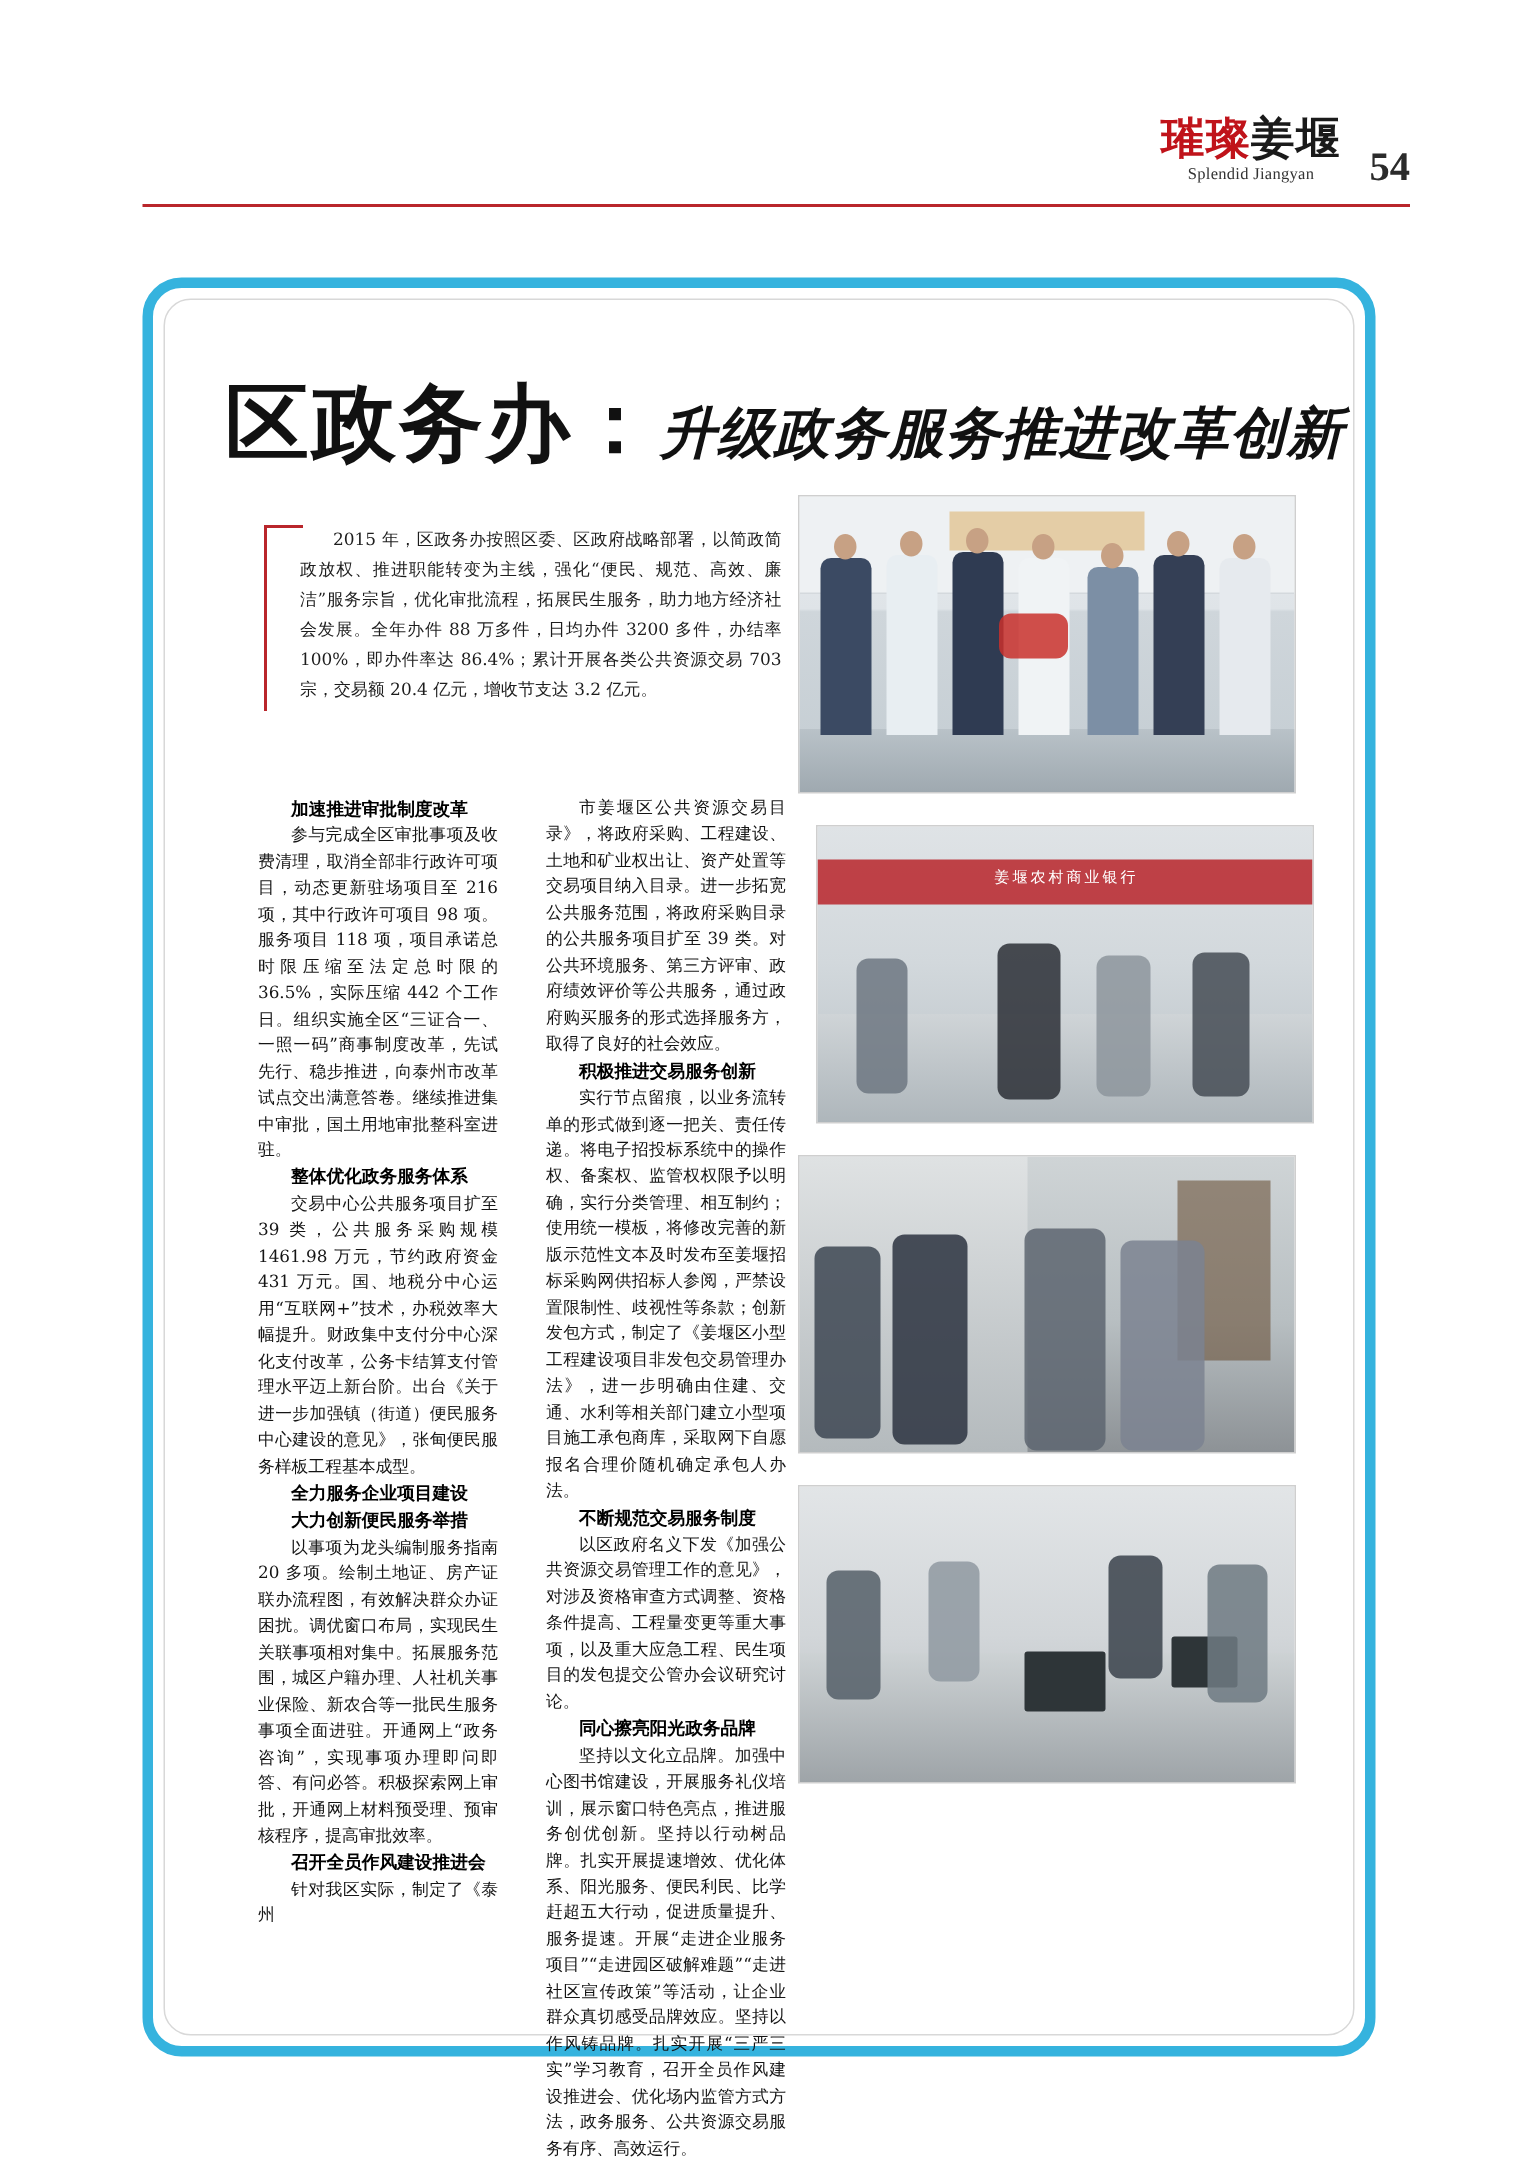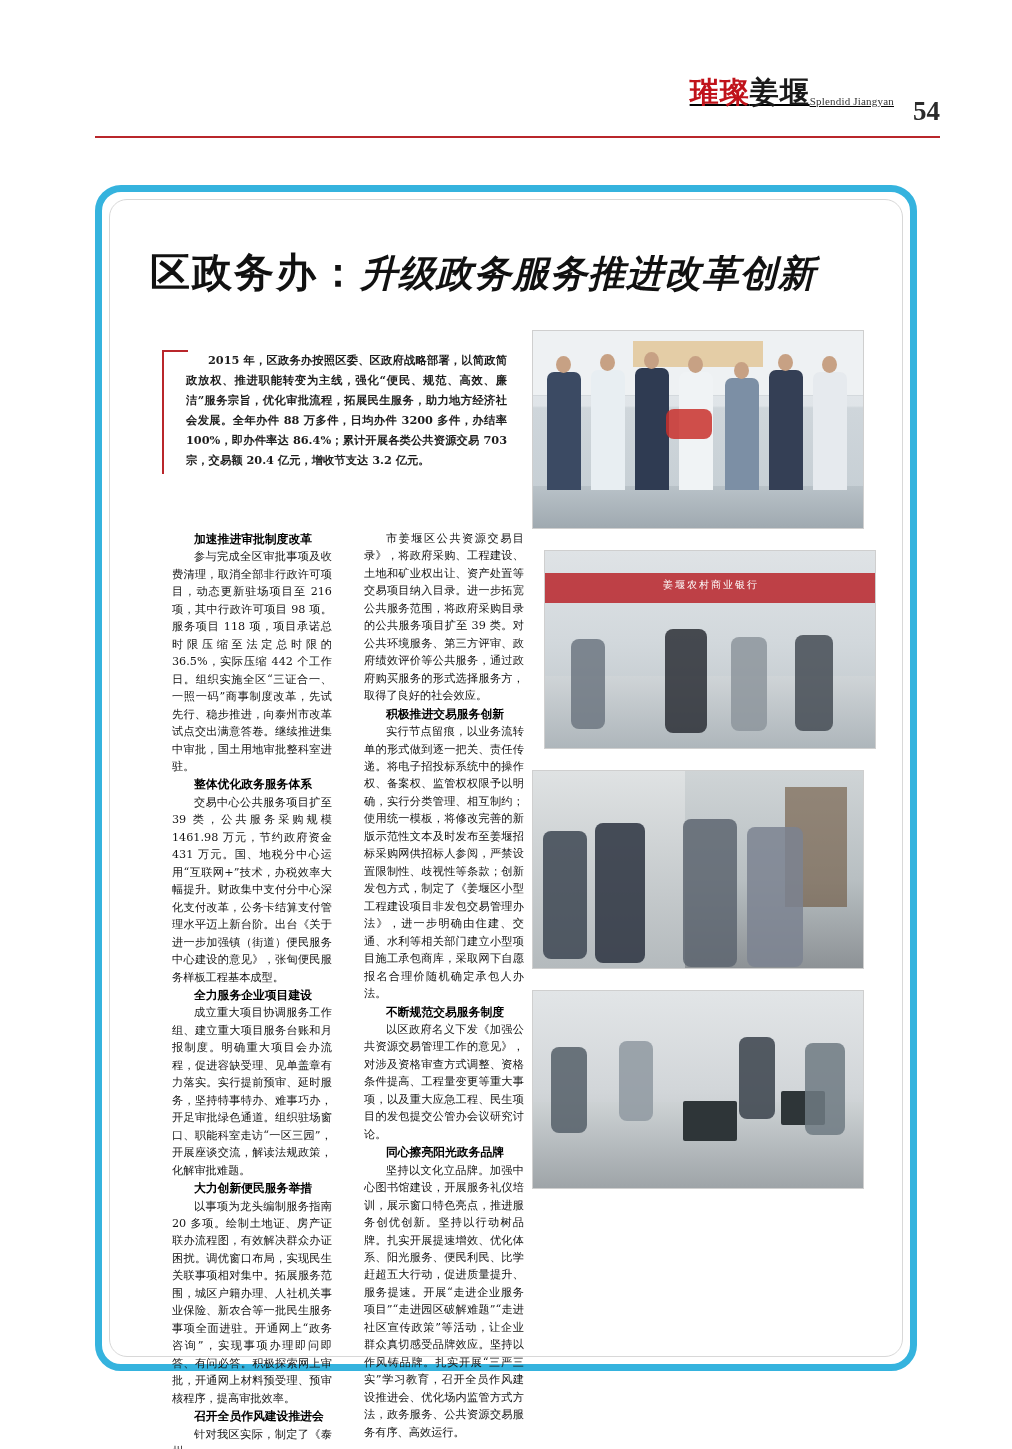--- a/index.html
+++ b/index.html
@@ -28,21 +28,21 @@
   }
   .mast-cn .red{color:#c0131a;}
   .mast-en{
     font-family:"Liberation Serif", serif;
     font-size:11px;
     color:#333;
     text-align:center;
     margin-top:3px;
     letter-spacing:.2px;
   }
-  .mast-block{display:flex;flex-direction:row;align-items:flex-end;text-decoration:underline;}
+  .mast-block{display:flex;flex-direction:column;align-items:center;}
   .page-no{
     font-family:"Liberation Serif", serif;
     font-size:27px;font-weight:bold;color:#2b2b2b;
     position:absolute;top:96px;right:72px;
   }
   .rule{
     position:absolute;left:95px;right:72px;top:136px;
     height:2px;background:#b9262b;
   }
   
@@ -63,25 +63,25 @@
   
   .title{
     position:absolute;left:40px;top:45px;width:760px;
     font-family:"DejaVu Serif", serif;
     font-weight:bold;
     font-size:40px;
     color:#111;
     letter-spacing:1px;
     white-space:nowrap;
   }
-  .title .lead{font-size:40px;letter-spacing:2px;}
+  .title .lead{font-size:56px;letter-spacing:2px;}
   .title .sub{font-size:37px;font-style:italic;letter-spacing:1px;}
   
   .lead-box{
-    position:absolute;left:52px;top:150px;width:345px;font-weight:bold;
+    position:absolute;left:66px;top:150px;width:345px;
   }
   .lead-bar{
     position:absolute;left:0;top:0;width:2px;height:124px;background:#b9262b;
   }
   .lead-tick{
     position:absolute;left:0;top:0;width:26px;height:2px;background:#b9262b;
   }
   .lead-text{
     margin-left:24px;
     font-family:"DejaVu Serif", serif;
@@ -178,21 +178,20 @@
         <div class="lead-text">2015 年，区政务办按照区委、区政府战略部署，以简政简政放权、推进职能转变为主线，强化“便民、规范、高效、廉洁”服务宗旨，优化审批流程，拓展民生服务，助力地方经济社会发展。全年办件 88 万多件，日均办件 3200 多件，办结率 100%，即办件率达 86.4%；累计开展各类公共资源交易 703 宗，交易额 20.4 亿元，增收节支达 3.2 亿元。</div>
       </div>
 
       <div class="cols">
         <div class="col">
           <h4>加速推进审批制度改革</h4>
           <p>参与完成全区审批事项及收费清理，取消全部非行政许可项目，动态更新驻场项目至 216 项，其中行政许可项目 98 项。服务项目 118 项，项目承诺总时限压缩至法定总时限的 36.5%，实际压缩 442 个工作日。组织实施全区“三证合一、一照一码”商事制度改革，先试先行、稳步推进，向泰州市改革试点交出满意答卷。继续推进集中审批，国土用地审批整科室进驻。</p>
           <h4>整体优化政务服务体系</h4>
           <p>交易中心公共服务项目扩至 39 类，公共服务采购规模 1461.98 万元，节约政府资金 431 万元。国、地税分中心运用“互联网+”技术，办税效率大幅提升。财政集中支付分中心深化支付改革，公务卡结算支付管理水平迈上新台阶。出台《关于进一步加强镇（街道）便民服务中心建设的意见》，张甸便民服务样板工程基本成型。</p>
           <h4>全力服务企业项目建设</h4>
-          <p>成立重大项目协调服务工作组、建立重大项目服务台账和月报制度。明确重大项目会办流程，促进容缺受理、见单盖章有力落实。实行提前预审、延时服务，坚持特事特办、难事巧办，开足审批绿色通道。组织驻场窗口、职能科室走访“一区三园”，开展座谈交流，解读法规政策，化解审批难题。</p>
           <h4>大力创新便民服务举措</h4>
           <p>以事项为龙头编制服务指南 20 多项。绘制土地证、房产证联办流程图，有效解决群众办证困扰。调优窗口布局，实现民生关联事项相对集中。拓展服务范围，城区户籍办理、人社机关事业保险、新农合等一批民生服务事项全面进驻。开通网上“政务咨询”，实现事项办理即问即答、有问必答。积极探索网上审批，开通网上材料预受理、预审核程序，提高审批效率。</p>
           <h4>召开全员作风建设推进会</h4>
           <p>针对我区实际，制定了《泰州</p>
         </div>
         <div class="col">
           <p>市姜堰区公共资源交易目录》，将政府采购、工程建设、土地和矿业权出让、资产处置等交易项目纳入目录。进一步拓宽公共服务范围，将政府采购目录的公共服务项目扩至 39 类。对公共环境服务、第三方评审、政府绩效评价等公共服务，通过政府购买服务的形式选择服务方，取得了良好的社会效应。</p>
           <h4>积极推进交易服务创新</h4>
           <p>实行节点留痕，以业务流转单的形式做到逐一把关、责任传递。将电子招投标系统中的操作权、备案权、监管权权限予以明确，实行分类管理、相互制约；使用统一模板，将修改完善的新版示范性文本及时发布至姜堰招标采购网供招标人参阅，严禁设置限制性、歧视性等条款；创新发包方式，制定了《姜堰区小型工程建设项目非发包交易管理办法》，进一步明确由住建、交通、水利等相关部门建立小型项目施工承包商库，采取网下自愿报名合理价随机确定承包人办法。</p>
           <h4>不断规范交易服务制度</h4>

